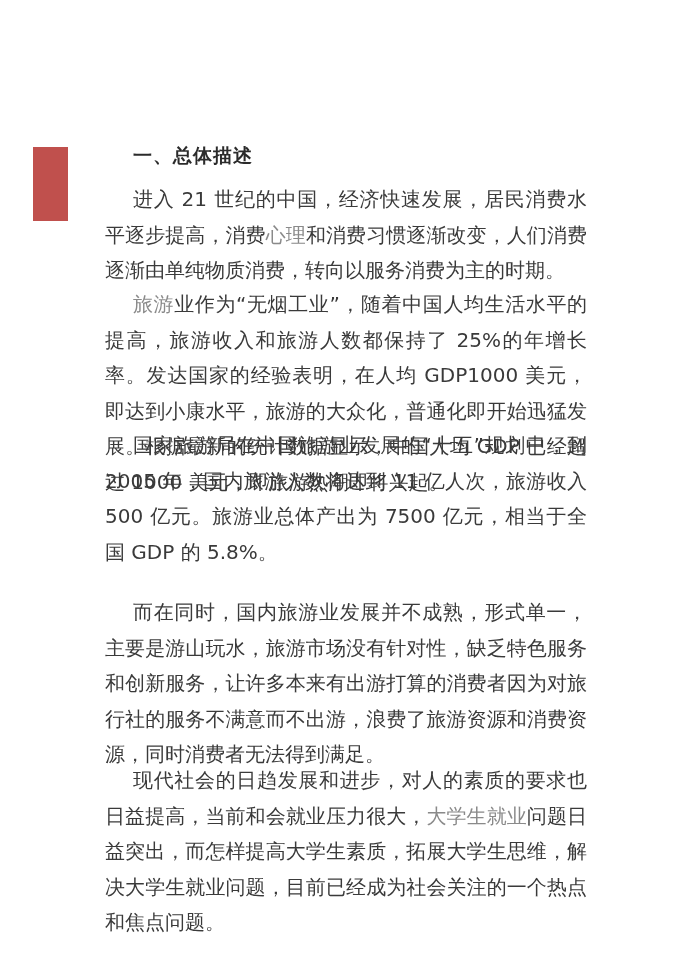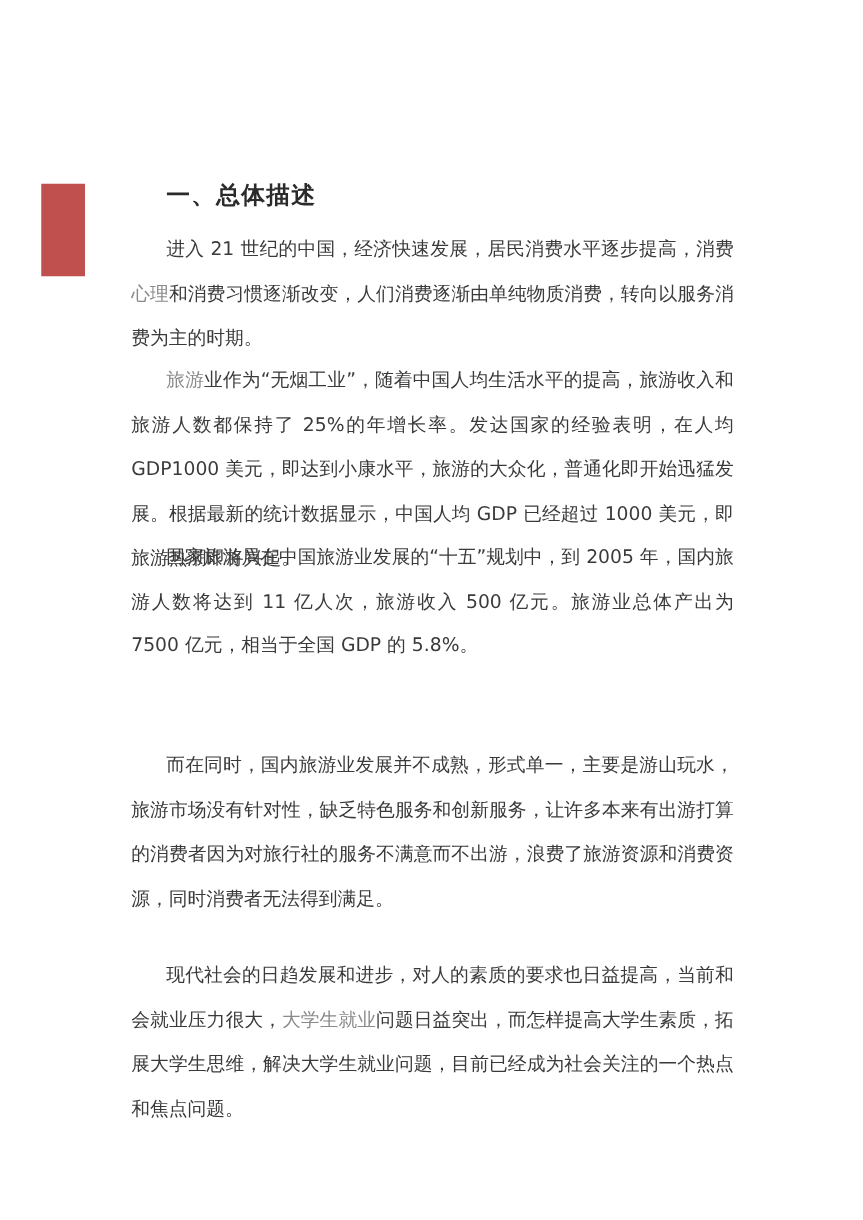--- a/index.html
+++ b/index.html
@@ -1,20 +1,20 @@
 <!DOCTYPE html>
 <html><head>
   <meta charset="utf-8">
   <style>
     html, body { margin: 0; padding: 0; background: #ffffff; }
     body { width: 690px; height: 976px; position: relative; overflow: hidden;
            font-family: "DejaVu Sans", "Liberation Sans", sans-serif; color: #333333; }
     .accent-bar { position: absolute; left: 33px; top: 147px; width: 35px; height: 74px; background: #c0504d; }
     .heading { position: absolute; left: 133px; top: 143px; font-size: 19px; font-weight: bold; color: #2b2b2b; letter-spacing: 1px; }
-    .para { position: absolute; left: 105px; width: 482px; font-size: 15px; line-height: 35.5px; text-align: justify; text-indent: 28px; color: #3a3a3a; }
+    .para { position: absolute; left: 105px; width: 482px; font-size: 20px; line-height: 35.5px; text-align: justify; text-indent: 28px; color: #3a3a3a; }
     .hl { color: #8a8a8a; }
   </style>
 </head>
 <body>
 
 <div class="accent-bar"></div>
 <div class="heading">一、总体描述</div>
 
 <div class="para" style="top:182px">
   <span>进入 21 世纪的中国，经济快速发展，居民消费水平逐步提高，消费</span><span class="hl">心理</span><span>和消费习惯逐渐改变，人们消费逐渐由单纯物质消费，转向以服务消费为主的时期。</span>

